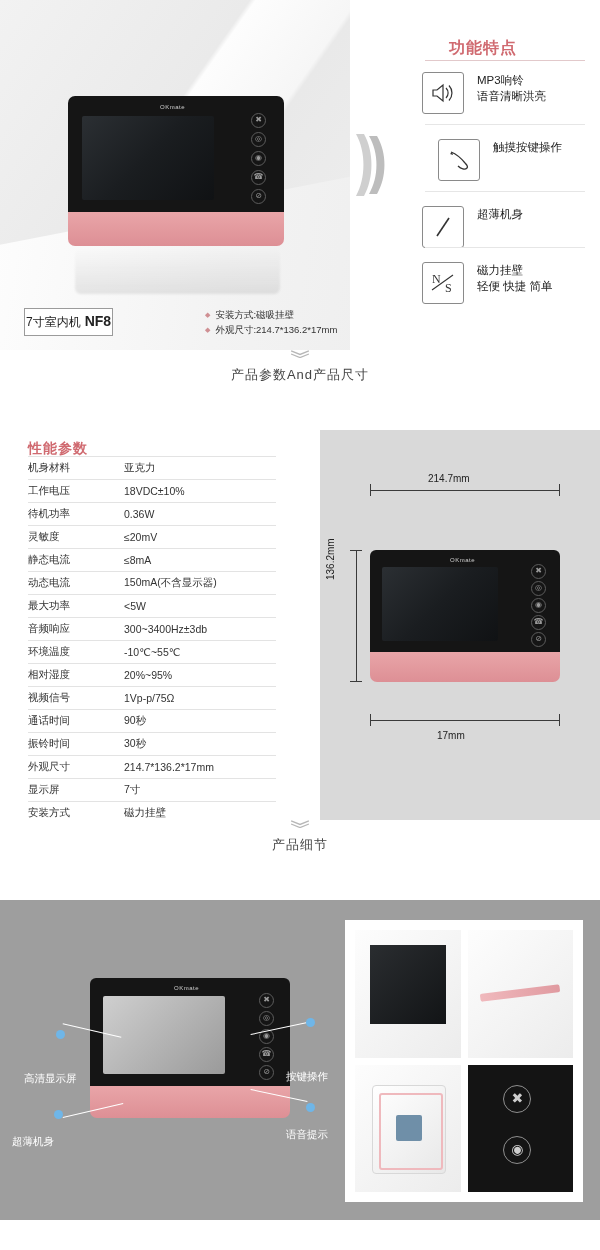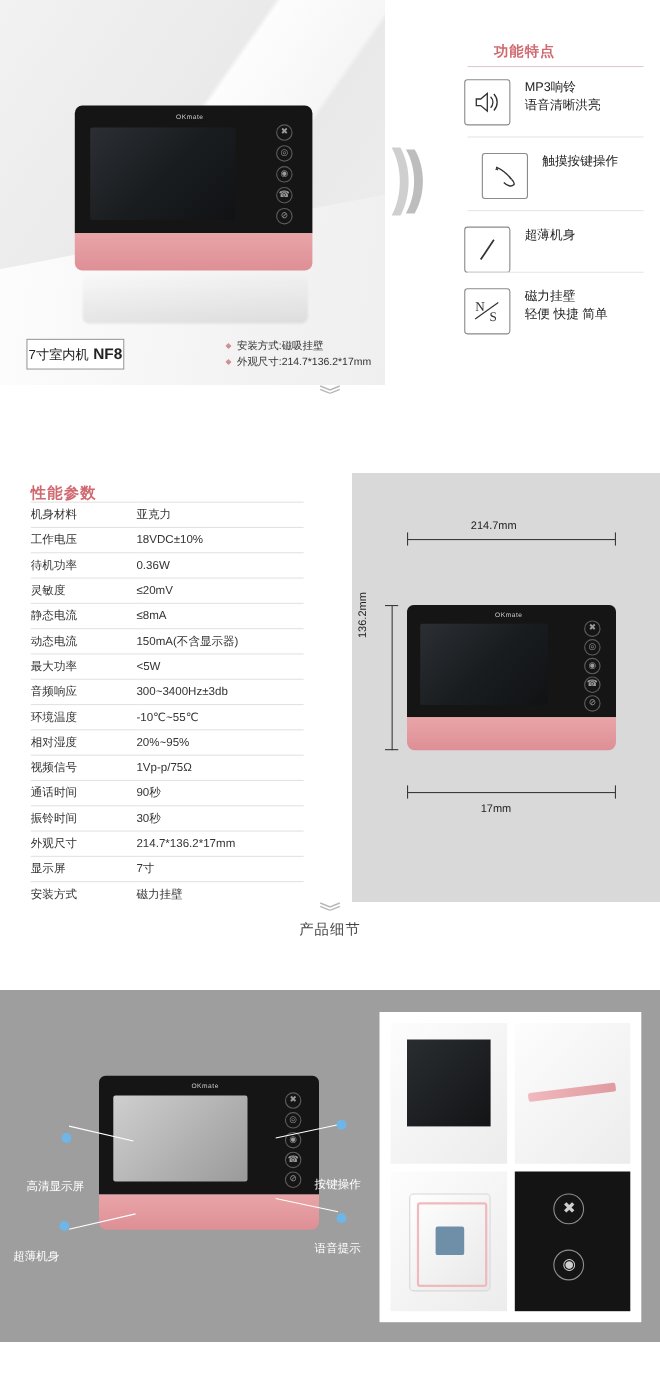--- a/index.html
+++ b/index.html
@@ -45,21 +45,21 @@
     padding:4px 1px;font-size:12px;color:#222;z-index:4;
   }
   .label-box b{font-size:14px;margin-left:4px;}
   .bullets{position:absolute;left:205px;top:307px;font-size:9.5px;color:#333;line-height:15px;z-index:4;}
   .bullets div:before{content:"\25C6";color:#cf8f93;font-size:7px;margin-right:5px;vertical-align:1px;}
 
   
   .arrowwrap{position:absolute;left:352px;top:130px;width:40px;height:70px;}
 
   
-  .feat-title{position:absolute;left:449px;top:38px;font-size:13px;color:#d06a70;font-weight:bold;letter-spacing:1px;}
+  .feat-title{position:absolute;left:449px;top:38px;font-size:16px;color:#d06a70;font-weight:bold;letter-spacing:1px;}
   .feat-underline{position:absolute;left:425px;top:60px;width:160px;height:1px;background:#e2c9cb;}
   .feat{position:absolute;left:422px;display:flex;}
   .feat .ibox{width:40px;height:40px;border:1px solid #8a8a8a;border-radius:3px;display:flex;align-items:center;justify-content:center;}
   .feat .ftxt{margin-left:13px;font-size:11.5px;line-height:16px;color:#222;}
   .f1{top:72px;} .f2{top:139px;margin-left:16px;} .f3{top:206px;} .f4{top:262px;}
   .feat-line{position:absolute;left:425px;width:160px;height:1px;background:#e6e6e6;}
 
   
   .divider{position:relative;width:600px;height:80px;background:#fff;text-align:center;}
   .chev{display:block;margin:0 auto;width:44px;height:8px;}
@@ -196,20 +196,21 @@
         <div>轻便 快捷 简单</div>
       </div>
     </div>
   </div>
 
   <div class="divider">
     <svg class="chev" viewBox="0 0 44 18">
       <path d="M2 2 L22 10 L42 2" stroke="#b7b7b7" stroke-width="3" fill="none"></path>
       <path d="M2 9 L22 17 L42 9" stroke="#b7b7b7" stroke-width="3" fill="none"></path>
     </svg>
+    <div class="cap">产品参数And产品尺寸</div>
   </div>
 
   <div class="sec2">
     <div class="params">
       <h3>性能参数</h3>
       <table class="ptable">
         <tbody>
             <tr>
               <td class="k">机身材料</td>
               <td>亚克力</td>

